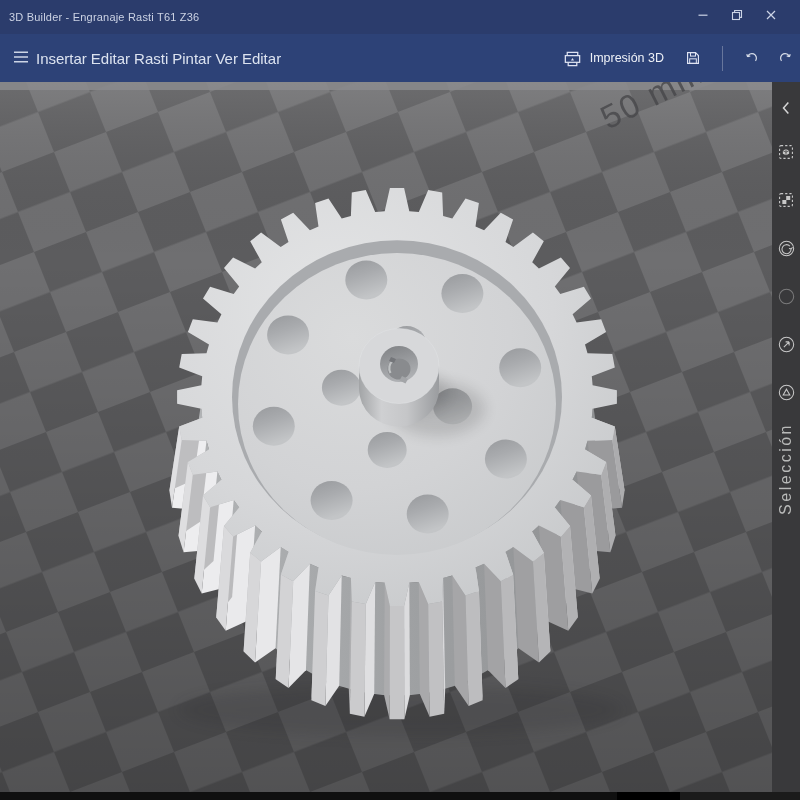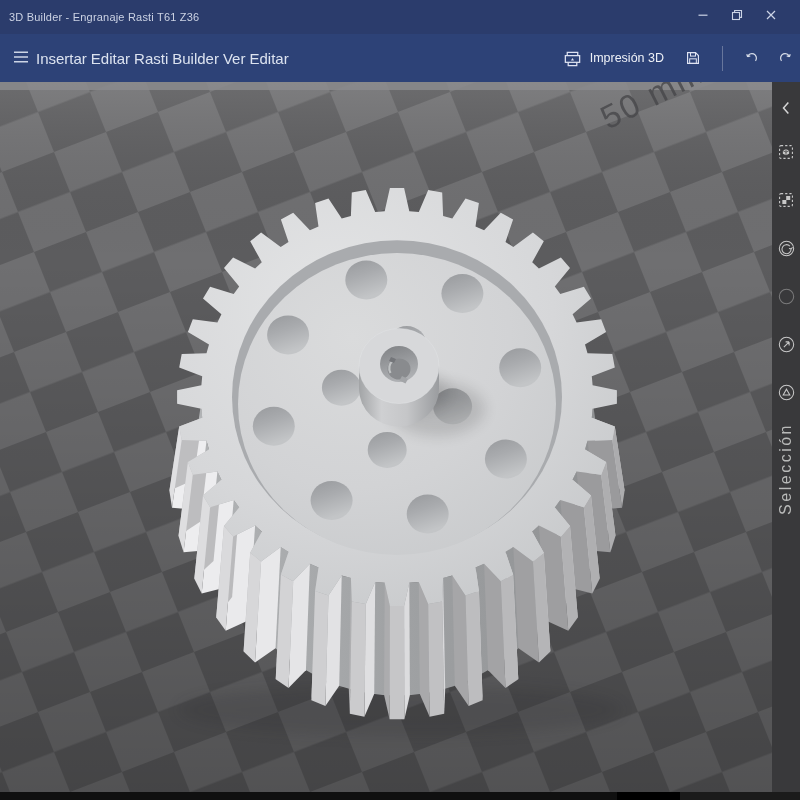--- a/index.html
+++ b/index.html
@@ -68,21 +68,21 @@
   <div class="menubar">
     <button class="hamburger">
       <svg width="18" height="14" viewBox="0 0 18 14">
         <path d="M2 2.2 H16 M2 7 H16 M2 11.8 H16" stroke="#cdd5e6" stroke-width="1.6" fill="none"></path>
       </svg>
     </button>
     <nav class="menu-items">
       <button class="menu-item">Insertar</button>
       <button class="menu-item">Editar</button>
       <button class="menu-item">Rasti</button>
-      <button class="menu-item">Builder</button>
+      <button class="menu-item">Pintar</button>
       <button class="menu-item">Ver</button>
       <button class="menu-item">Editar</button>
     </nav>
     <div class="menu-right">
       <button class="printbtn">
         <svg width="21" height="21" viewBox="0 0 22 22">
           <path d="M5.5 8 V4.5 H16.5 V8" stroke="#dfe3f2" stroke-width="1.3" fill="none"></path>
           <rect x="3.5" y="8" width="15" height="7" stroke="#dfe3f2" stroke-width="1.3" fill="none"></rect>
           <path d="M6.5 15 V18.5 H15.5 V15" stroke="#dfe3f2" stroke-width="1.3" fill="none"></path>
           <path d="M9.4 13 L11 10.6 L12.6 13 Z" fill="#dfe3f2"></path>

